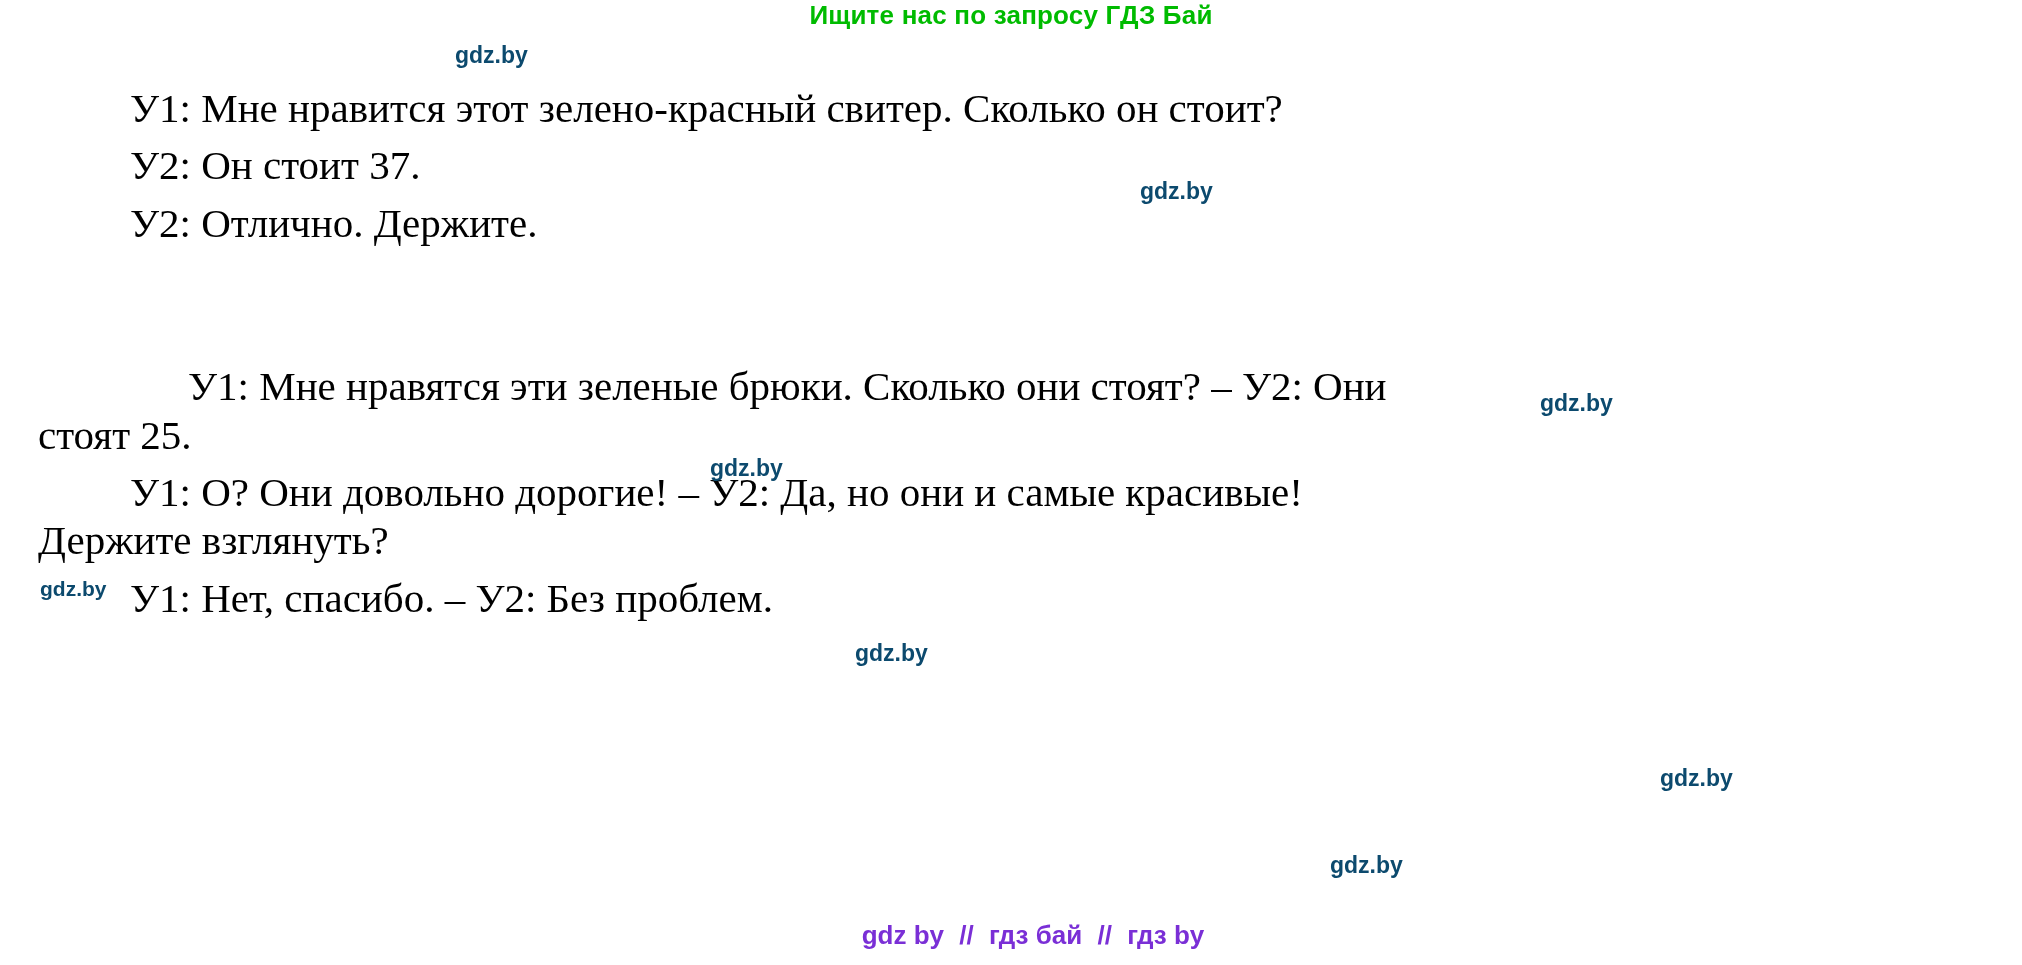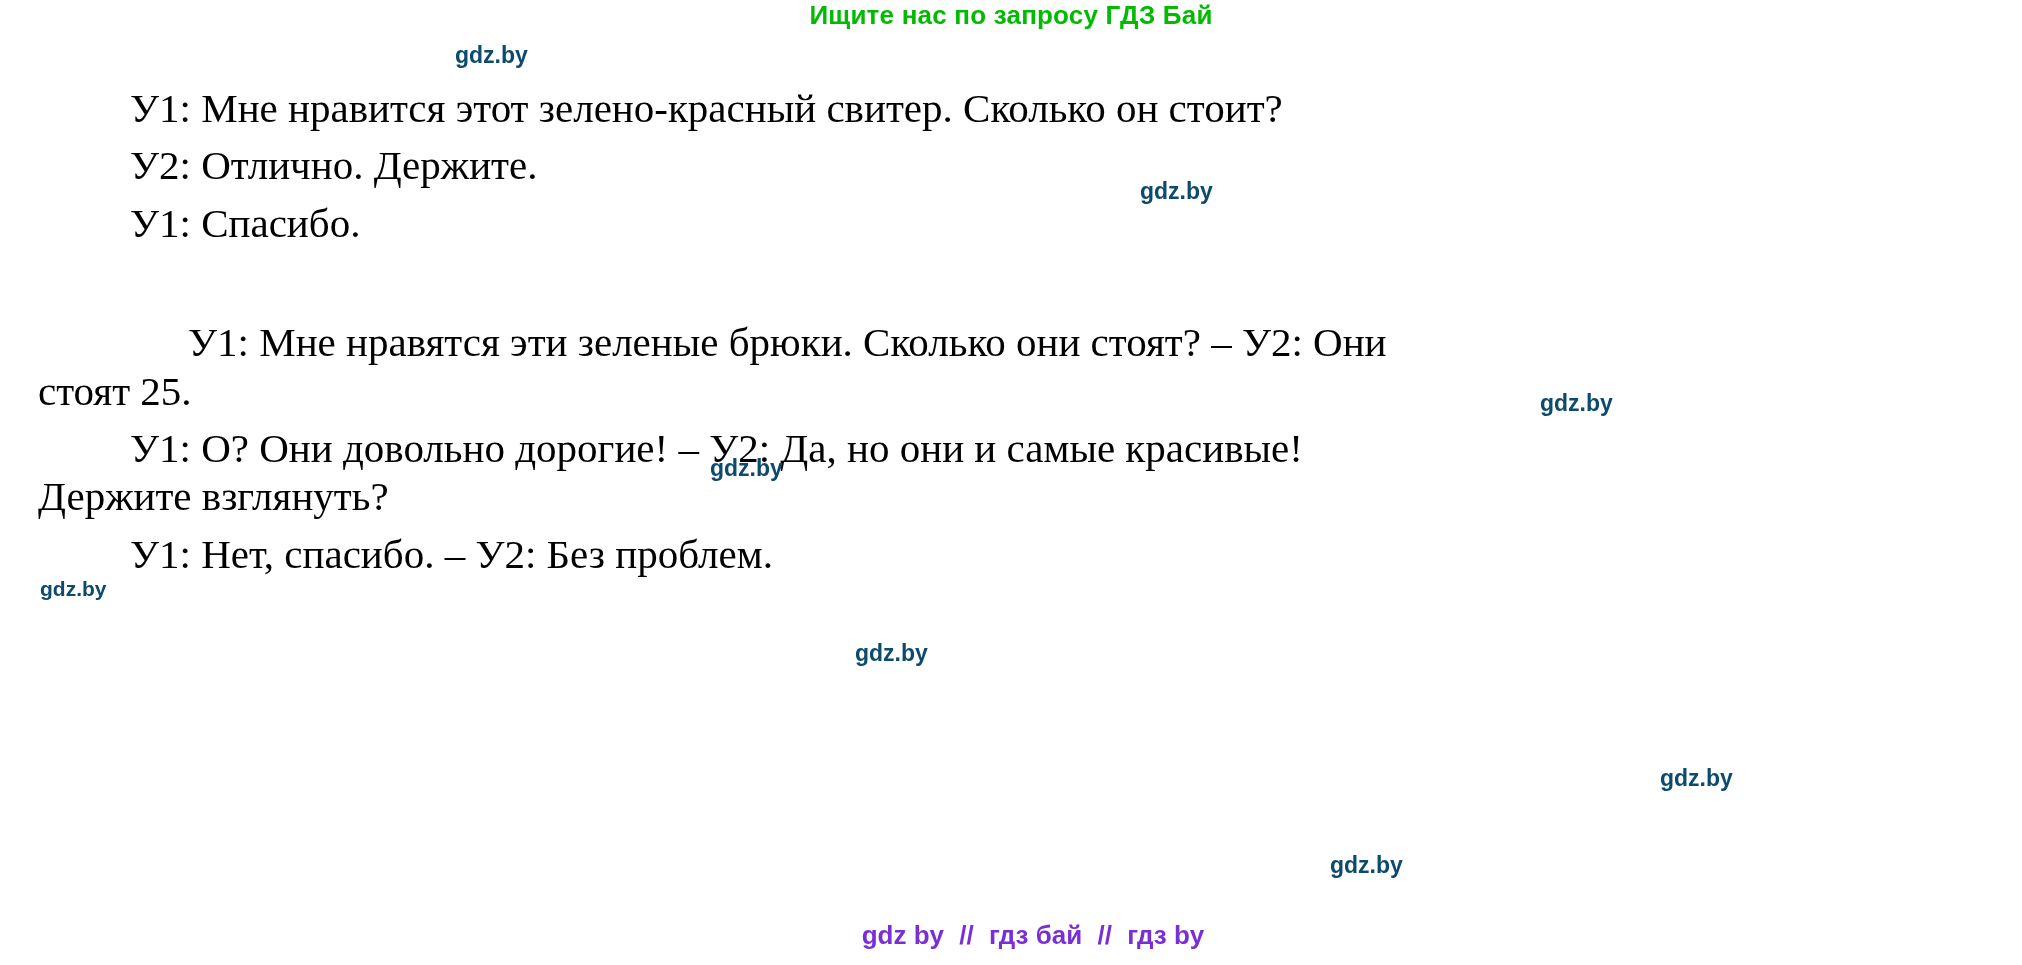--- a/index.html
+++ b/index.html
@@ -101,30 +101,30 @@
 <body>
 
 <div class="page">
 
   <div class="promo">Ищите нас по запросу ГДЗ Бай</div>
 
   <div class="content">
 
     <p class="para indent">У1: Мне нравится этот зелено-красный свитер. Сколько он стоит?</p>
 
+    <p class="para indent">У2: Он стоит 37.</p>
 
 
     <p class="para indent">У2: Отлично. Держите.</p>
 
-    <p class="para indent">У1: Спасибо.</p>
 
     <div class="gap"></div>
 
     <p class="para noindent">
-      <span class="line" style="text-indent:150px;">У1:  Мне  нравятся  эти  зеленые  брюки.  Сколько  они  стоят?  –  У2:  Они</span>
+      <span class="line" style="text-indent:150px;margin-top:44px;">У1:  Мне  нравятся  эти  зеленые  брюки.  Сколько  они  стоят?  –  У2:  Они</span>
       <span class="line">стоят 25.</span>
     </p>
 
     <p class="para noindent">
       <span class="line" style="text-indent:92px;">У1:  О?  Они  довольно  дорогие!  –  У2:  Да,  но  они  и  самые  красивые!</span>
       <span class="line">Держите взглянуть?</span>
     </p>
 
     <p class="para indent">У1: Нет, спасибо. – У2: Без проблем.</p>
 

